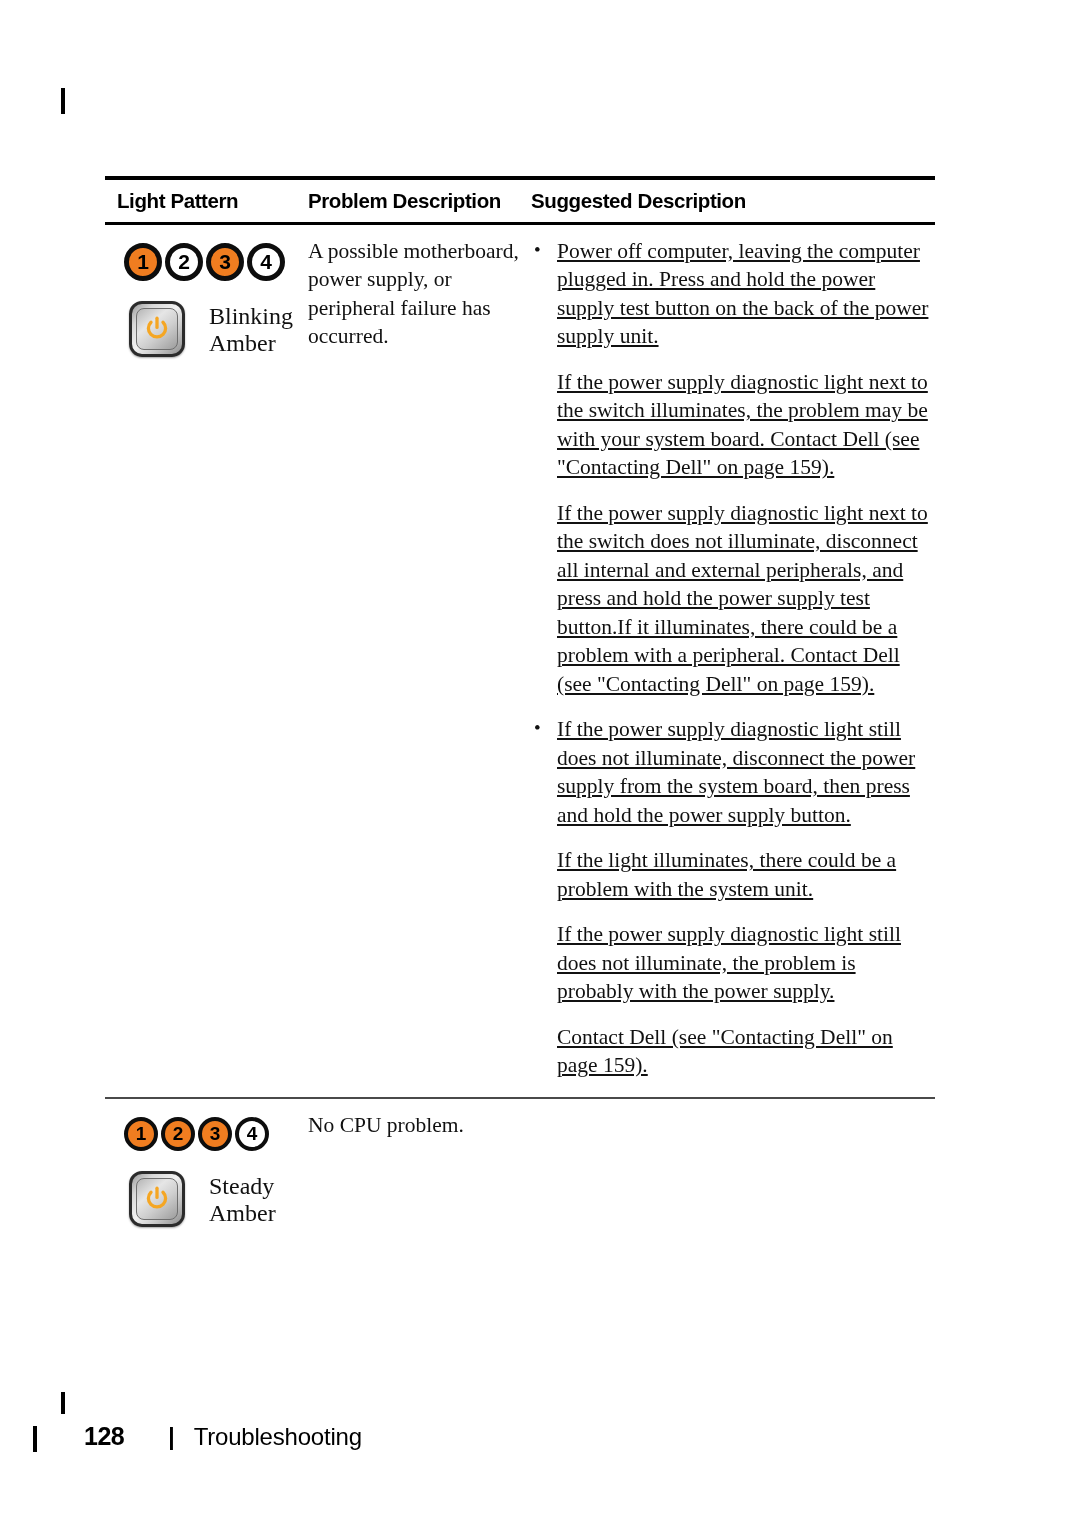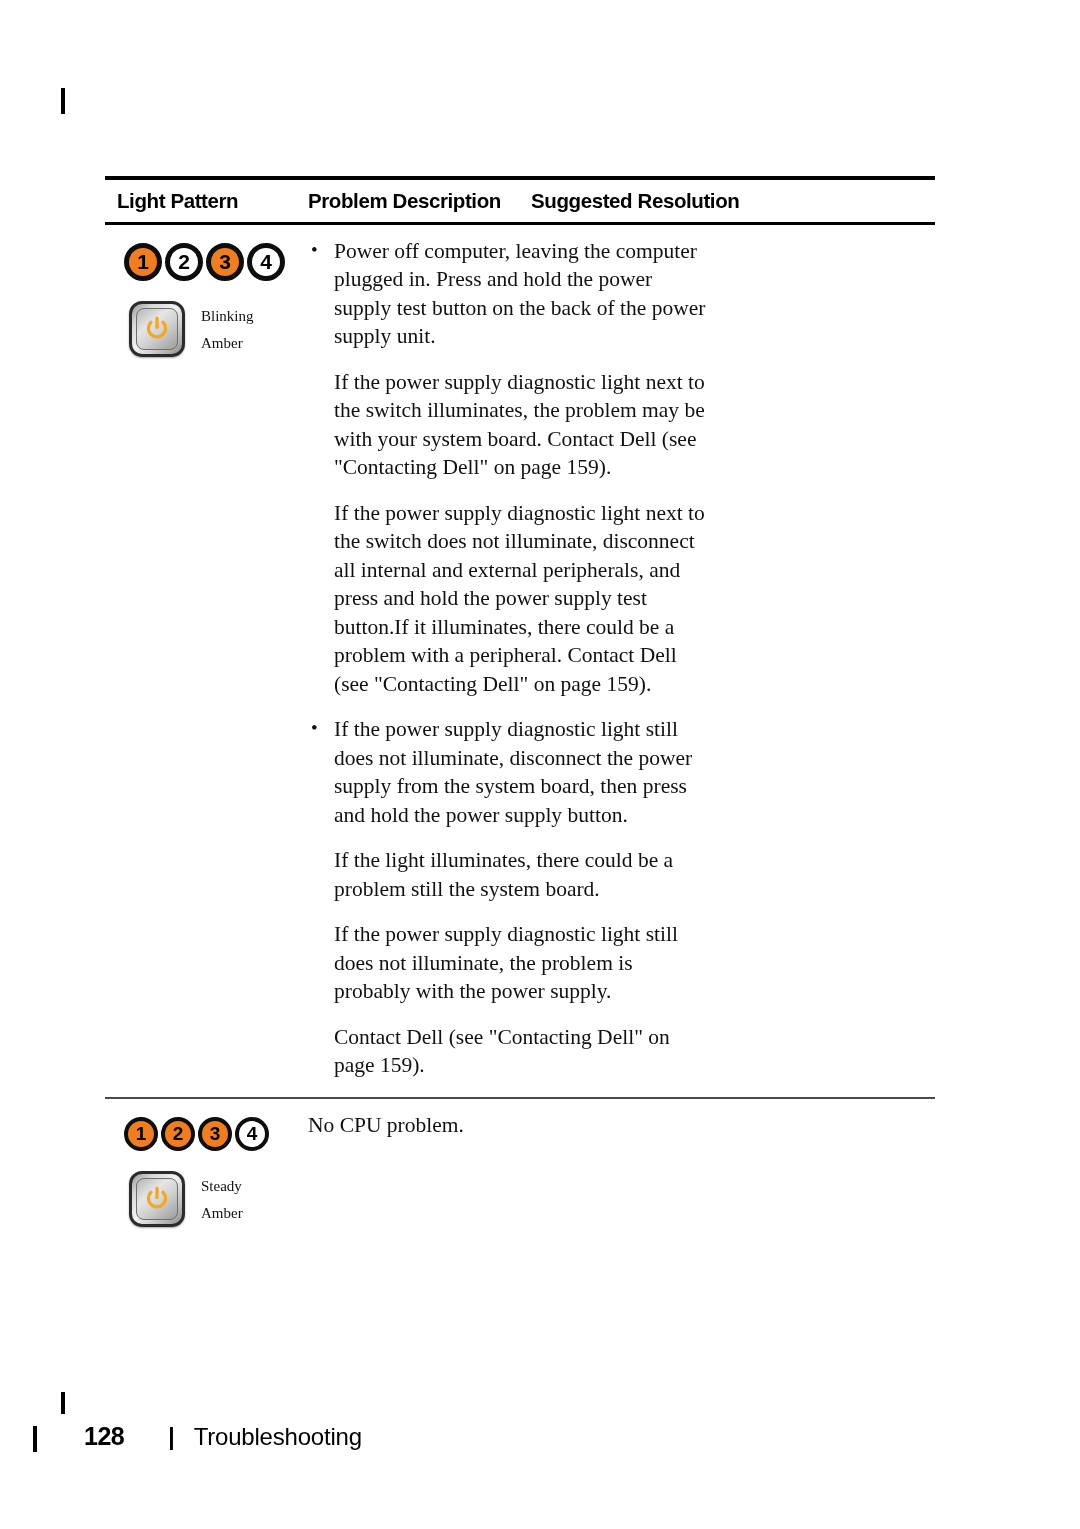--- a/index.html
+++ b/index.html
@@ -135,34 +135,35 @@
     border-radius: 8px;
     background: linear-gradient(140deg, #b5b5b5 0%, #e6e6e6 35%, #cfcfcf 60%, #9c9c9c 100%);
     border: 1px solid #6e6e6e;
     box-sizing: border-box;
     display: flex;
     align-items: center;
     justify-content: center;
   }
   .power-glyph { display: block; }
   .power-caption {
-    margin-left: 16px;
-    font-size: 15px;
+    margin-left: 24px;
+    font-size: 24px;
     line-height: 27px;
     padding-top: 2px;
     white-space: pre-line;
   }
 
   
   .res-list { margin: 0; padding: 0; list-style: none; }
   .res-item {
     position: relative;
     margin-bottom: 17px;
     font-size: 21.5px;
     line-height: 28.5px;
+    text-decoration: underline;
   }
   .res-item.bulleted { padding-left: 26px; }
   .res-item.bulleted::before {
     content: "\2022";
     position: absolute;
     left: 3px;
     top: -1px;
     font-size: 19px;
   }
   .res-item.plain { padding-left: 26px; }
@@ -203,21 +204,21 @@
 <div class="tick" id="tick-top-left"></div>
 <div class="tick" id="tick-foot-upper"></div>
 <div class="tick" id="tick-foot-left"></div>
 
 <div class="doc-table">
 
   <div class="rule-thick"></div>
   <div class="header-row">
     <div class="header-cell col-light">Light Pattern</div>
     <div class="header-cell col-problem">Problem Description</div>
-    <div class="header-cell col-sugg">Suggested Resolution</div>
+    <div class="header-cell col-sugg">Suggested Description</div>
   </div>
   <div class="rule-medium"></div>
 
   <div class="body-row">
 
     <div class="body-cell col-light">
       <div class="lights">
         <div class="light on">1</div>
         <div class="light off">2</div>
         <div class="light on">3</div>
@@ -231,28 +232,29 @@
               <path d="M9.0 8.2 A 8.6 8.6 0 1 0 21.0 8.2" fill="none" stroke="#F5A623" stroke-width="3.3" stroke-linecap="round"></path>
               <line x1="15" y1="4.2" x2="15" y2="13.4" stroke="#F5A623" stroke-width="3.3" stroke-linecap="round"></line>
             </svg>
           </div>
         </div>
         <div class="power-caption">Blinking
 Amber</div>
       </div>
     </div>
 
+    <div class="body-cell col-problem prob-text">A possible motherboard, power supply, or peripheral failure has occurred.</div>
 
     <div class="body-cell col-sugg">
       <ul class="res-list">
         <li class="res-item bulleted">Power off computer, leaving the computer plugged in. Press and hold the power supply test button on the back of the power supply unit.</li>
         <li class="res-item plain">If the power supply diagnostic light next to the switch illuminates, the problem may be with your system board. Contact Dell (see "Contacting Dell" on page 159).</li>
         <li class="res-item plain">If the power supply diagnostic light next to the switch does not illuminate, disconnect all internal and external peripherals, and press and hold the power supply test button.If it illuminates, there could be a problem with a peripheral. Contact Dell (see "Contacting Dell" on page 159).</li>
         <li class="res-item bulleted">If the power supply diagnostic light still does not illuminate, disconnect the power supply from the system board, then press and hold the power supply button.</li>
-        <li class="res-item plain">If the light illuminates, there could be a problem still the system board.</li>
+        <li class="res-item plain">If the light illuminates, there could be a problem with the system unit.</li>
         <li class="res-item plain">If the power supply diagnostic light still does not illuminate, the problem is probably with the power supply.</li>
         <li class="res-item plain">Contact Dell (see "Contacting Dell" on page 159).</li>
       </ul>
     </div>
   </div>
 
   <div class="rule-thin"></div>
 
   <div class="body-row">
 

